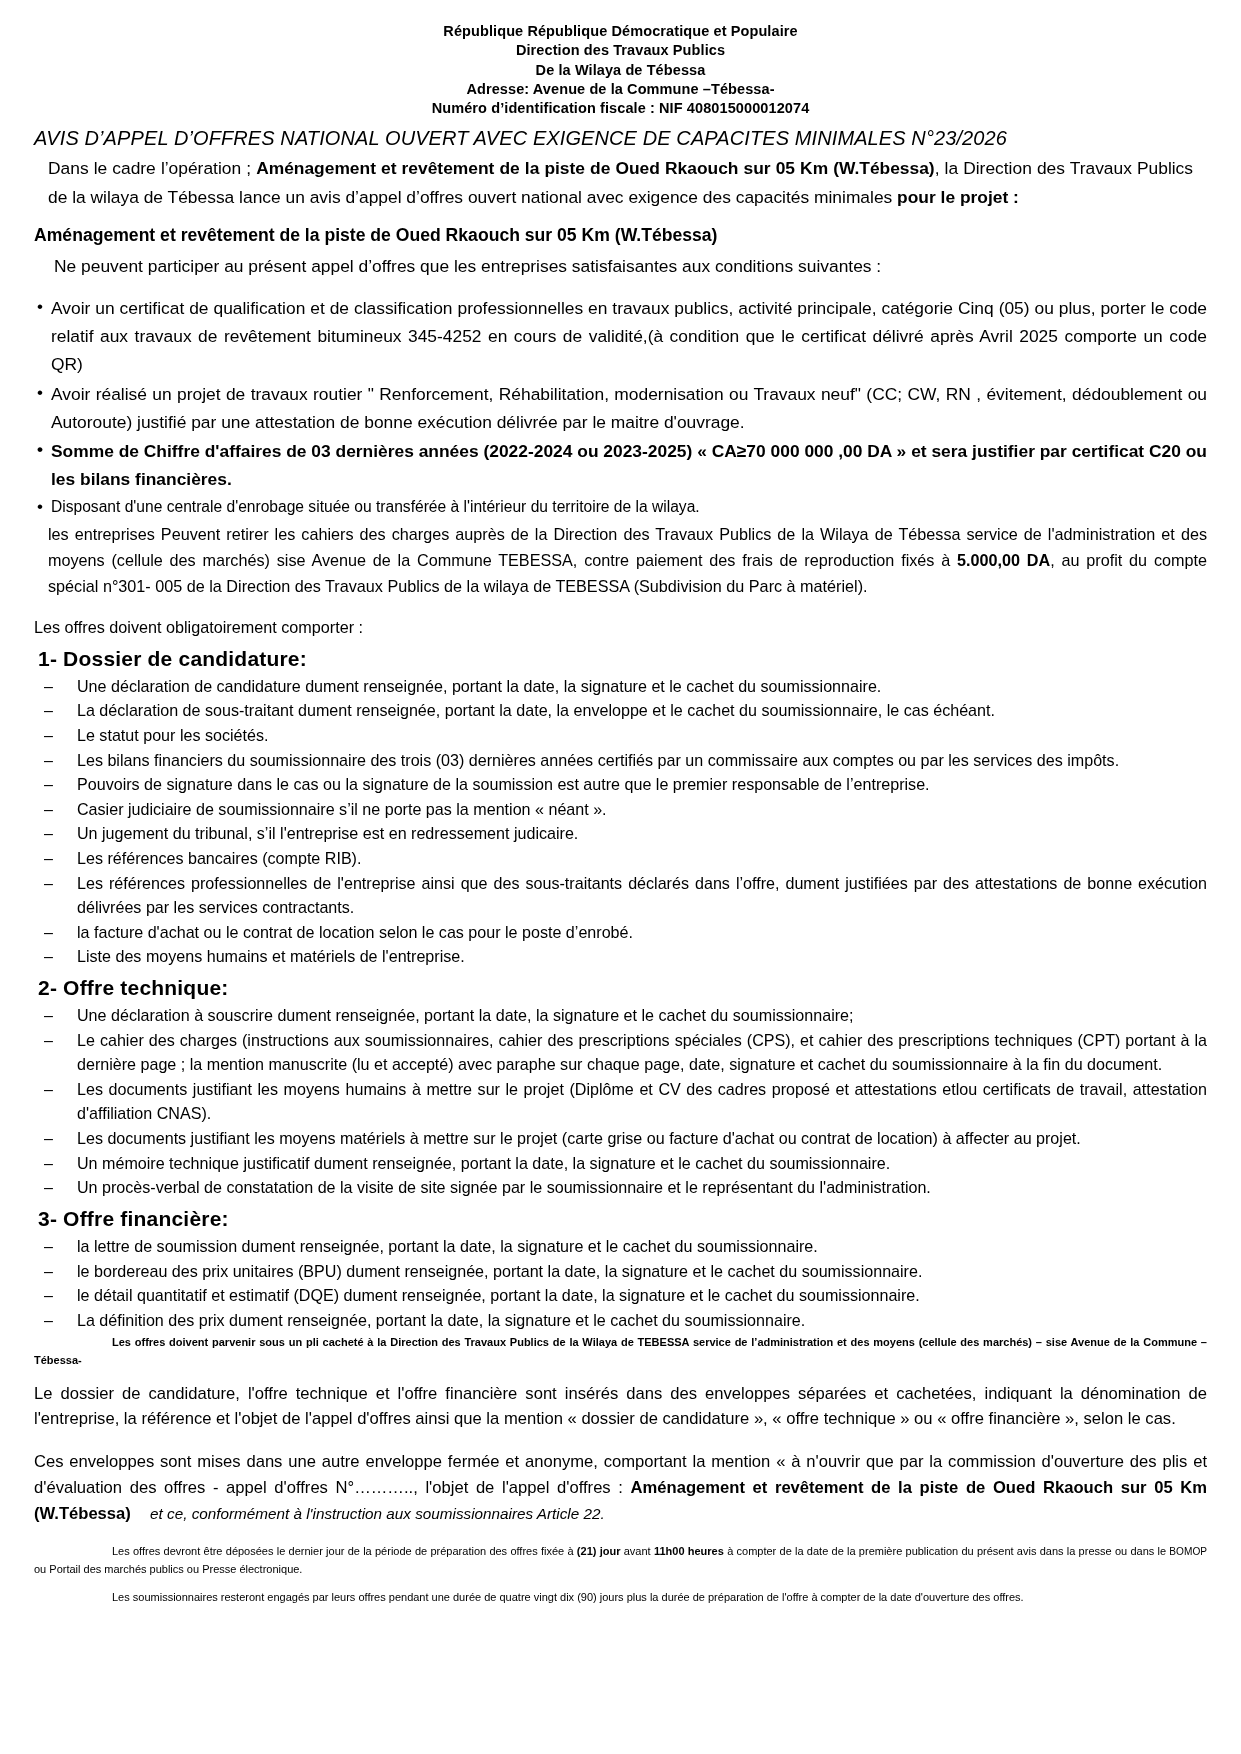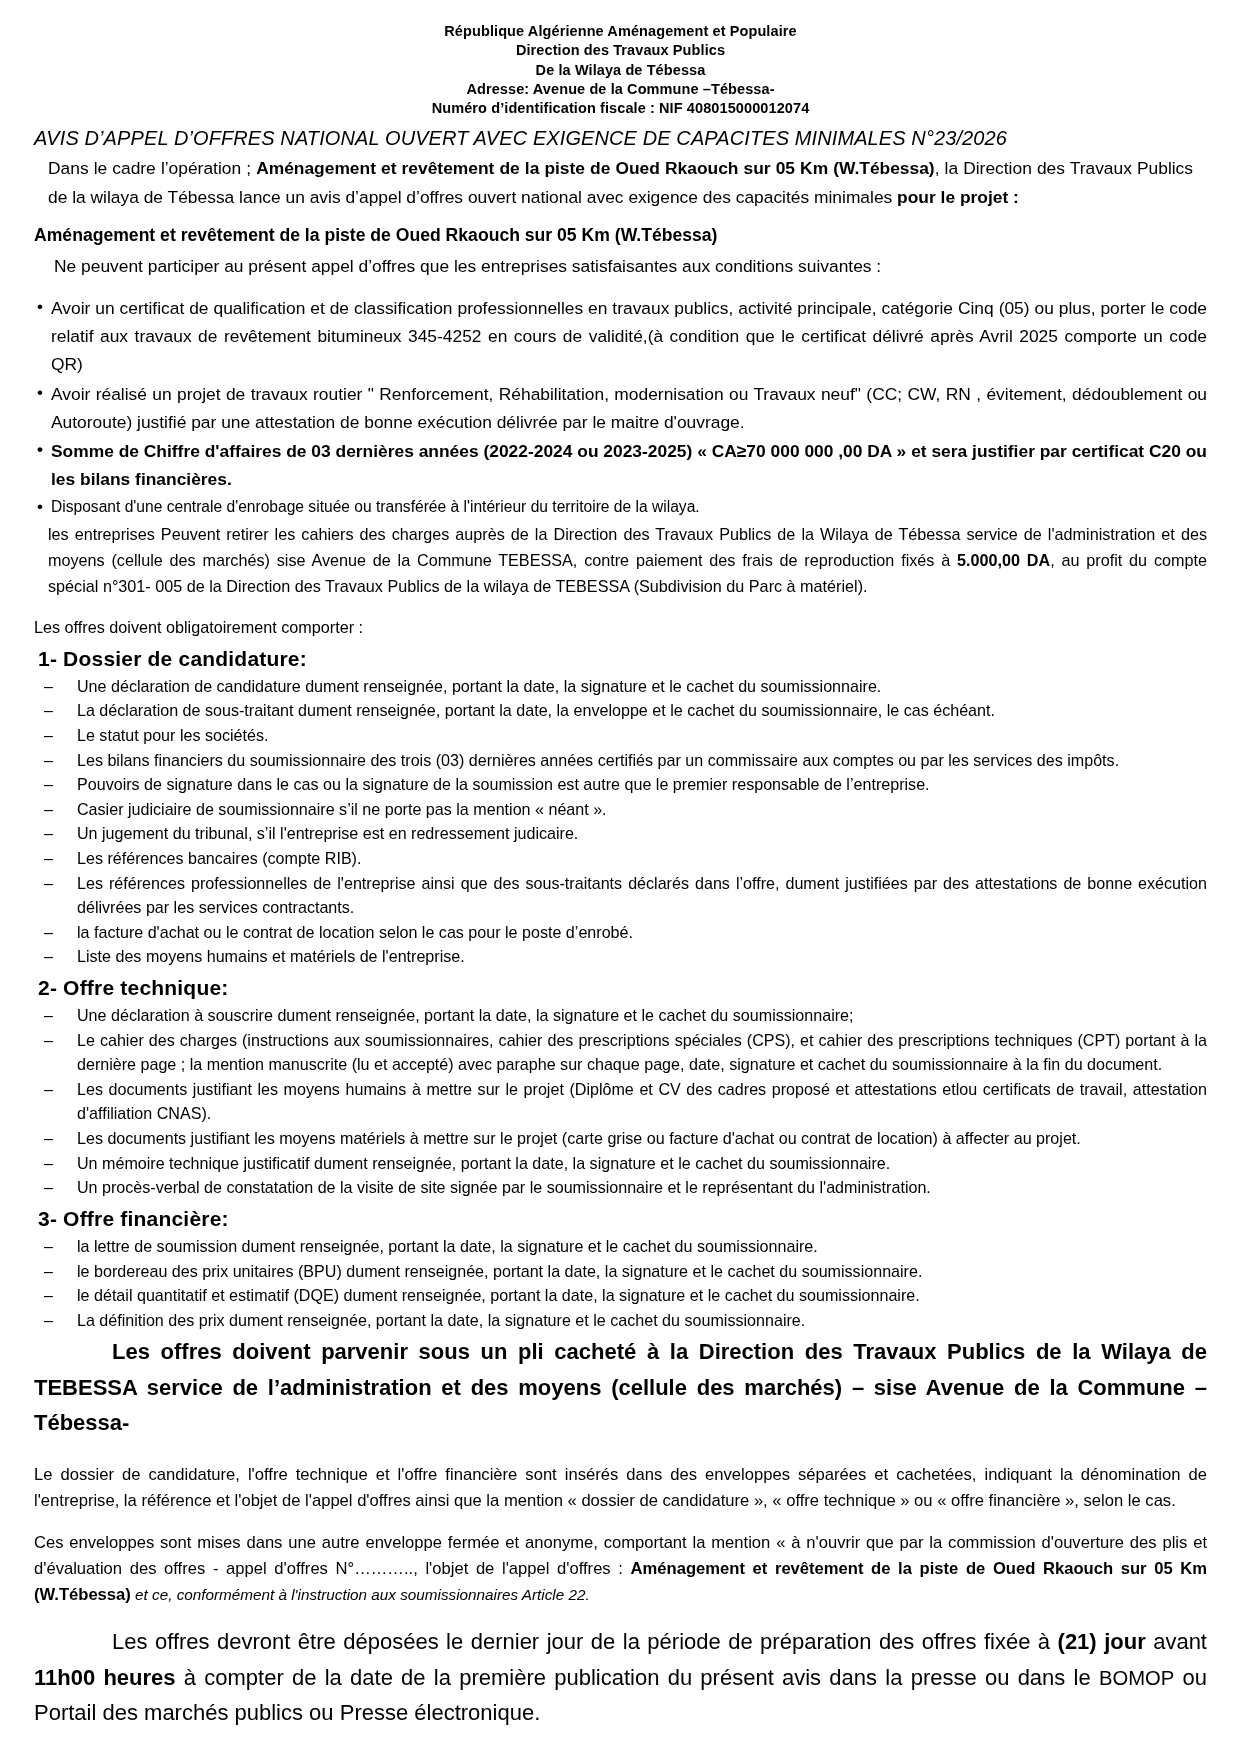--- a/index.html
+++ b/index.html
@@ -45,21 +45,21 @@
 
   
   .p {
     font-size: 17.4px;
     line-height: 1.62;
     text-align: justify;
     margin: 14px;
     font-stretch: condensed;
   }
   .b { font-weight: bold; }
-  .i { font-style: italic; }
+  .i { font-style: italic; padding-left: 15px; }
 
   .lead-in { margin-top: 1px; }
   .proj-line {
     font-weight: bold;
     font-size: 17.6px;
     margin-top: 5px;
   }
   .cond-line {
     margin-top: 6px;
     padding-left: 6px;
@@ -133,34 +133,34 @@
   }
 
   
   .close-p {
     font-size: 16.6px;
     line-height: 1.56;
     text-align: justify;
     margin-top: 2px;
   }
   .close-p.big {
-    font-size: 22px;
+    font-size: 11px;
     line-height: 1.6;
   }
   .indent-first { text-indent: 78px; }
 
   .sml { font-size: 0.92em; }
 </style>
 </head>
 <body>
 
 <div class="page">
 
   <div class="header">
-    <div>République Algérienne Aménagement et Populaire</div>
+    <div>République République Démocratique et Populaire</div>
     <div>Direction des Travaux Publics</div>
     <div>De la Wilaya de Tébessa</div>
     <div>Adresse: Avenue de la Commune –Tébessa-</div>
     <div>Numéro d’identification fiscale : NIF 408015000012074</div>
   </div>
 
   <div class="doc-title">AVIS D’APPEL D’OFFRES NATIONAL OUVERT AVEC EXIGENCE DE CAPACITES MINIMALES N°23/2026</div>
 
   <p class="p lead-in"><span>Dans le cadre l’opération ; </span><span class="b">Aménagement et revêtement de la piste de Oued Rkaouch sur 05 Km (W.Tébessa)</span><span>, la Direction des Travaux Publics de la wilaya de Tébessa lance un avis d’appel d’offres ouvert national avec exigence des capacités minimales </span><span class="b">pour le projet :</span></p>
 

